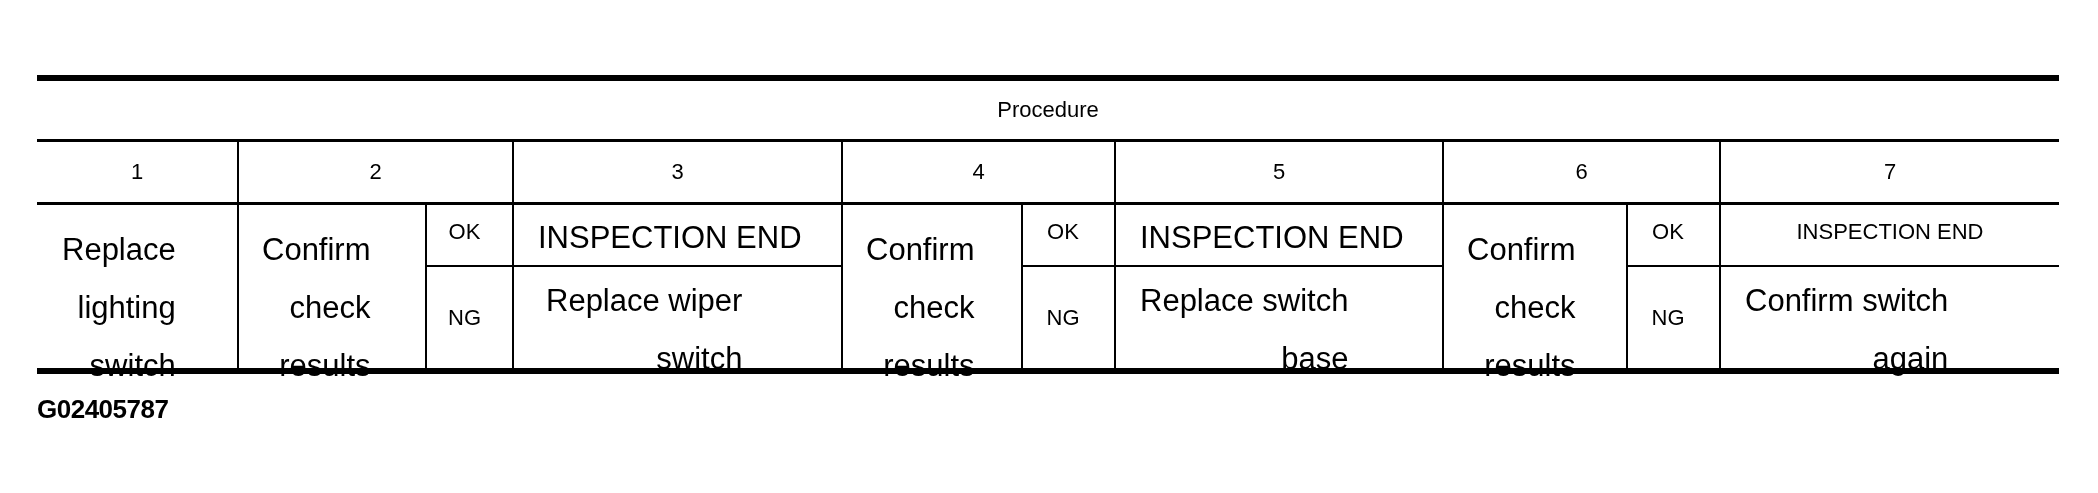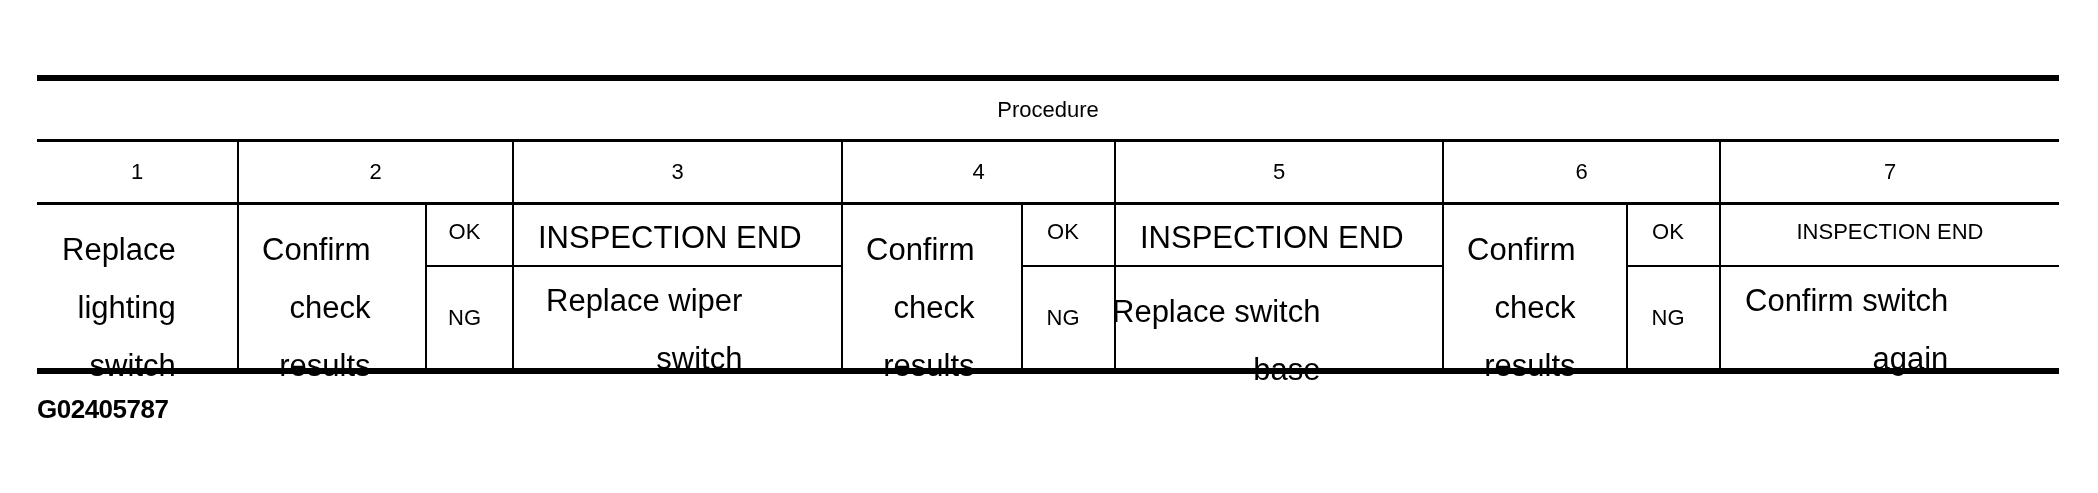--- a/index.html
+++ b/index.html
@@ -87,21 +87,21 @@
   <div class="txt" style="left:866px; top:221px;">Confirm
 check
 results</div>
   <div class="cell r" style="left:1023px; top:205px; width:80px; height:54px;">
     <span class="t">OK</span>
   </div>
   <div class="cell r" style="left:1023px; top:267px; width:80px; height:101px;">
     <span class="t">NG</span>
   </div>
   <div class="txt" style="left:1140px; top:209px;">INSPECTION END</div>
-  <div class="txt" style="left:1112px; top:272px;margin-top:11px;">Replace switch
+  <div class="txt" style="left:1140px; top:272px;">Replace switch
 base</div>
 
   <div class="txt" style="left:1467px; top:221px;">Confirm
 check
 results</div>
   <div class="cell r" style="left:1628px; top:205px; width:80px; height:54px;">
     <span class="t">OK</span>
   </div>
   <div class="cell r" style="left:1628px; top:267px; width:80px; height:101px;">
     <span class="t">NG</span>

